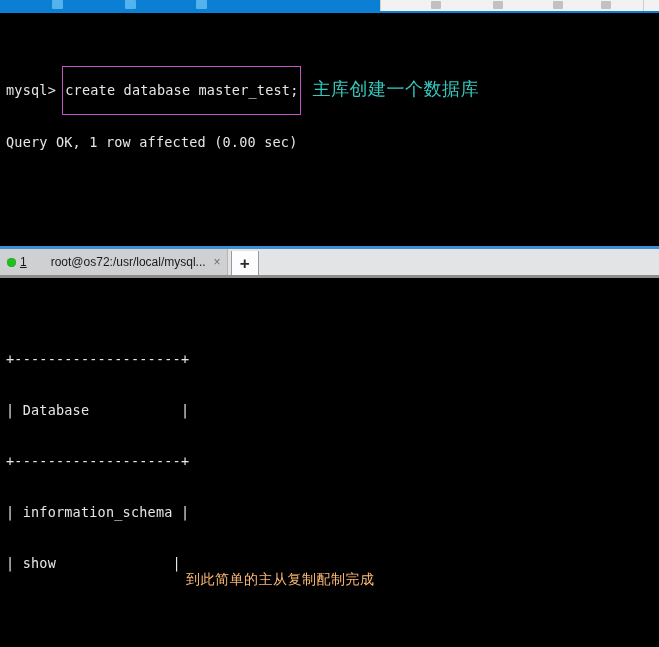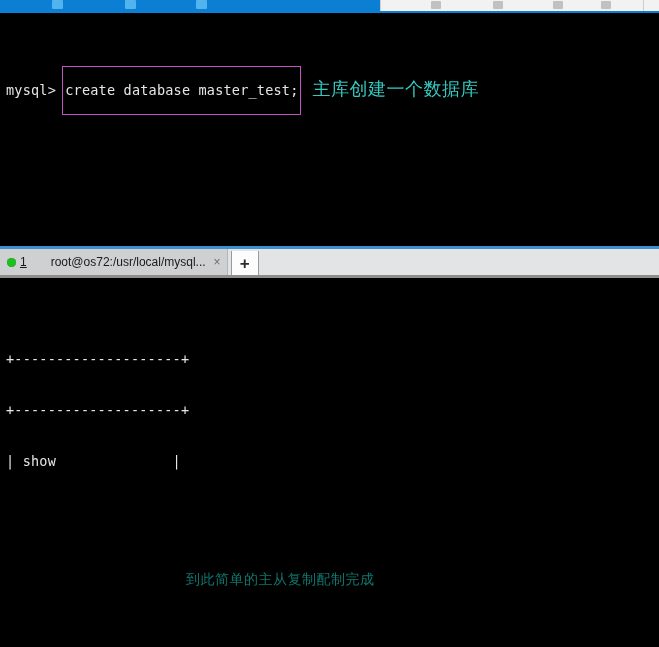--- a/index.html
+++ b/index.html
@@ -55,21 +55,21 @@
   .row{position:relative;height:17px;white-space:pre;}
   .blank{height:17px;}
 
   
   .boxed{display:inline-block;border:1.6px solid #c154c1;padding:16px 2px;margin:0 -2px;
          line-height:15px;}
   .uline{display:inline-block;border-bottom:2px solid #b73fb7;}
 
   .note{color:#35c9c0;font-family:"DejaVu Sans","Liberation Sans",sans-serif;
         font-size:18px;letter-spacing:.5px;}
-  .note-abs{position:absolute;color:#0f766e;
+  .note-abs{position:absolute;color:#fdba74;
             font-family:"DejaVu Sans","Liberation Sans",sans-serif;
             font-size:14px;letter-spacing:.5px;white-space:nowrap;}
 </style>
 </head>
 <body>
 
 <div class="screen">
 
   <div class="toolbar">
     <div class="tb-blue">
@@ -85,20 +85,21 @@
       <div class="tb-sep" style="left:262px"></div>
     </div>
   </div>
   <div class="tb-underline"></div>
 
   <div class="term" id="term-master">
     <div class="console">
 
       <div class="row"><span>mysql&gt; </span><span class="boxed">create database master_test;</span><span class="note" style="margin-left:13px">主库创建一个数据库</span></div>
 
+      <div class="row">Query OK, 1 row affected (0.00 sec)</div>
 
       <div class="blank"></div>
 
       
 
       
       
       
       
       
@@ -124,21 +125,23 @@
       <span class="newtab-glyph">+</span>
     </div>
     <div class="tabbar-rest"></div>
   </div>
 
   <div class="term" id="term-slave">
     <div class="console">
 
 
       <div class="row">+--------------------+</div>
+      <div class="row">| Database           |</div>
       <div class="row">+--------------------+</div>
+      <div class="row">| information_schema |</div>
       <div class="row">| show              |</div>
       
       
       
       
 
       
 
       
 

